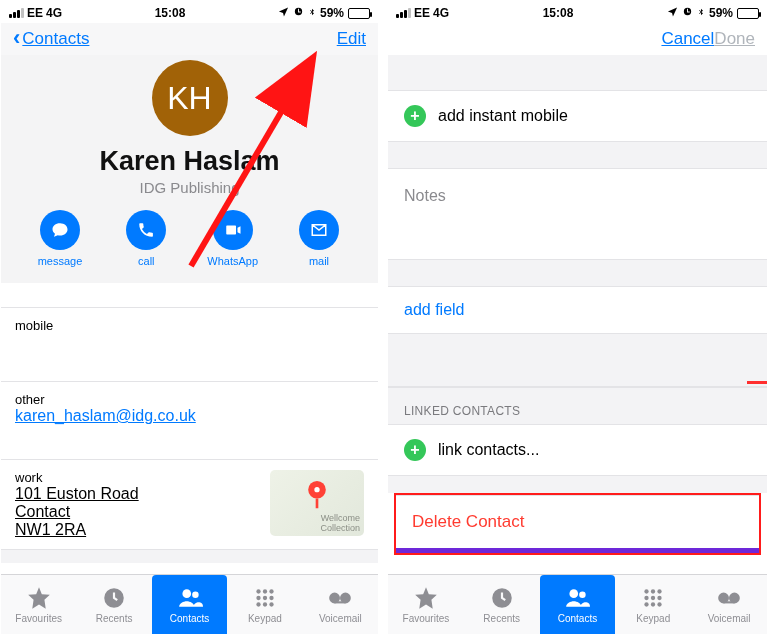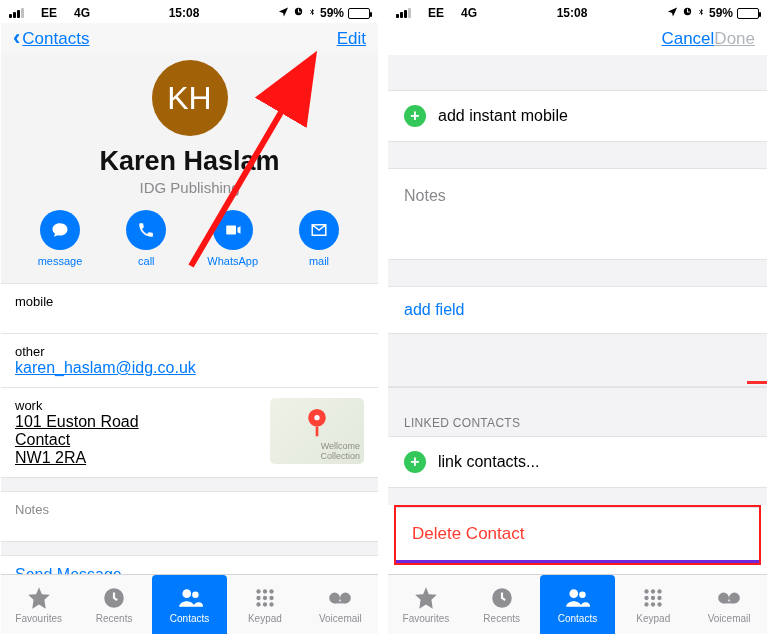--- a/index.html
+++ b/index.html
@@ -4,21 +4,21 @@
 <style>
   * { box-sizing: border-box; margin: 0; padding: 0; font-family: -apple-system, BlinkMacSystemFont, "Helvetica Neue", Arial, sans-serif; }
   body { background:#fff; width:768px; height:635px; overflow:hidden; }
 
   .wrap { display:flex; width:768px; height:635px; gap:6px; }
   .phone { position:relative; width:381px; height:635px; background:#fff; overflow:hidden; border:1px solid rgba(0,0,0,0); }
   .phone-left { border-right:3px solid #fff; }
 
   
   .statusbar { height:22px; display:flex; align-items:center; justify-content:space-between; font-size:12px; font-weight:600; padding:2px 8px 0; color:#000; }
-  .sb-left { display:flex; align-items:center; gap:17px; }
+  .sb-left { display:flex; align-items:center; gap:3px; }
   .sb-right { display:flex; align-items:center; gap:4px; }
   .signal-bars { display:flex; align-items:flex-end; gap:1px; }
   .signal-bars span { width:3px; background:#000; display:inline-block; border-radius:1px; }
   .signal-bars span.off { background:#c1c1c1; }
   .bar1{height:4px}.bar2{height:6px}.bar3{height:8px}.bar4{height:10px}
   .battery { width:22px; height:11px; border:1px solid #000; border-radius:2px; position:relative; }
   .battery::after { content:""; position:absolute; right:-3px; top:3px; width:2px; height:5px; background:#000; border-radius:1px;}
   .battery .lvl { height:100%; width:59%; background:#000; }
 
   
@@ -37,42 +37,42 @@
   .person-company { font-size:15px; color:#8a8a8e; margin-top:2px; }
 
   .action-row { display:flex; justify-content:space-between; padding:14px 24px 0; }
   .action { width:70px; text-align:center; }
   .action .circle { width:40px; height:40px; border-radius:50%; background:#007aff; margin:0 auto 5px; display:flex; align-items:center; justify-content:center; color:#fff; }
   .action .lbl { font-size:11px; color:#007aff; }
   .icon-svg{ width:18px; height:18px; fill:#fff; }
 
   
   .section { background:#fff; }
-  .row { padding:10px 14px; border-top:1px solid #e3e3e6; font-size:16px; }
+  .row { padding:10px 14px; border-top:1px solid #e3e3e6; font-size:16px;margin-top:24px; }
   .row .label { font-size:13px; color:#000; }
   .row .link  { color:#007aff; text-decoration:underline; }
   .row .addr  { color:#000; text-decoration:underline; font-size:16px; }
   .row.notes .label { color:#8a8a8e; }
   .map-row { display:flex; justify-content:space-between; align-items:flex-start; }
   .map-thumb { width:94px; height:66px; border-radius:5px; background:linear-gradient(135deg,#eef2e7 0%, #e7ece0 60%, #e2e8dc 100%); position:relative; font-size:9px; color:#8b8f86; overflow:hidden; }
   .map-pin { position:absolute; top:10px; left:36px; }
   .map-label { position:absolute; bottom:2px; right:4px; text-align:right; line-height:1.1; }
 
   .gap { height:14px; background:#f3f3f5; border-top:1px solid #e3e3e6; }
 
   
   .green-add { width:22px; height:22px; border-radius:50%; background:#34c759; color:#fff; display:inline-flex; align-items:center; justify-content:center; font-size:16px; font-weight:700; margin-right:12px; flex:0 0 auto; }
   .edit-row { display:flex; align-items:center; padding:14px 16px; border-top:1px solid #e3e3e6; font-size:16px; background:#fff; }
   .edit-row.no-top { border-top:none; }
   .edit-row .txt { color:#000; }
   .edit-row .txt.blue { color:#007aff; }
   .bigpad { height:54px; background:#f3f3f5; border-top:1px solid #e3e3e6; border-bottom:1px solid #e3e3e6; position:relative; }
-  .section-title { font-size:12px; color:#7a7a7e; padding:28px 16px 6px; background:#f3f3f5; border-top:1px solid #e3e3e6; letter-spacing:0.3px; }
-
-  .delete-row { padding:16px; text-align:left; color:#ff3b30; font-size:17px; border-top:1px solid #e3e3e6; border-bottom:3px solid #6d28d9; background:#fff; }
+  .section-title { font-size:12px; color:#7a7a7e; padding:16px 16px 6px; background:#f3f3f5; border-top:1px solid #e3e3e6; letter-spacing:0.3px; }
+
+  .delete-row { padding:16px; text-align:left; color:#ff3b30; font-size:17px; border-top:1px solid #e3e3e6; border-bottom:5px solid #6d28d9; background:#fff; }
   .red-box { border:2px solid #ff1b1b; margin:0 6px; }
 
   
   .tabbar { position:absolute; bottom:0; left:0; right:0; height:60px; display:flex; border-top:1px solid #d5d5d8; background:#f9f9fa; }
   .tab { flex:1; display:flex; flex-direction:column; align-items:center; justify-content:center; gap:2px; font-size:10px; color:#8e8e93; }
   .tab.active { background:#007aff; color:#fff; border-radius:4px 4px 0 0; }
   .tab .ticon { width:26px; height:26px; display:flex; align-items:center; justify-content:center; }
   .tab svg { fill:#8e8e93; }
   .tab.active svg { fill:#fff; }
 

